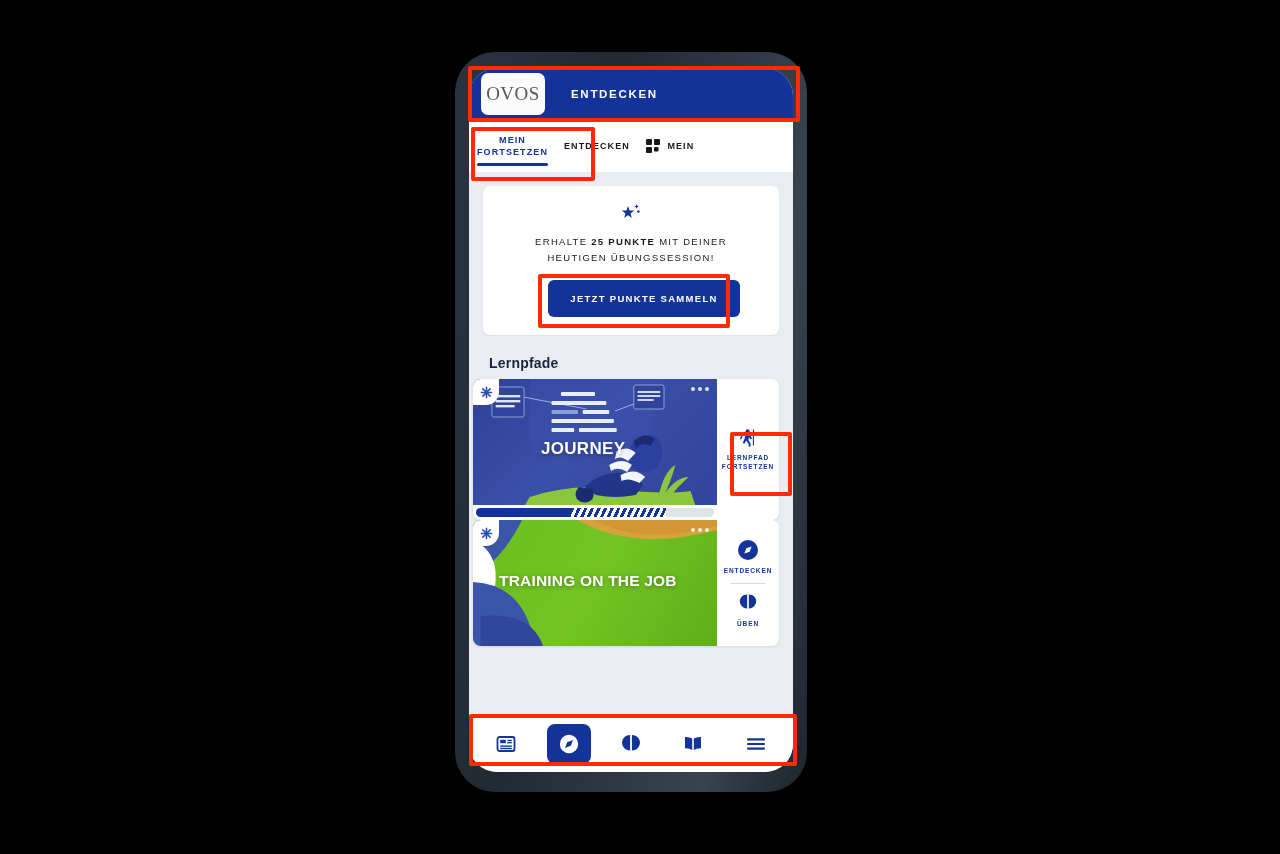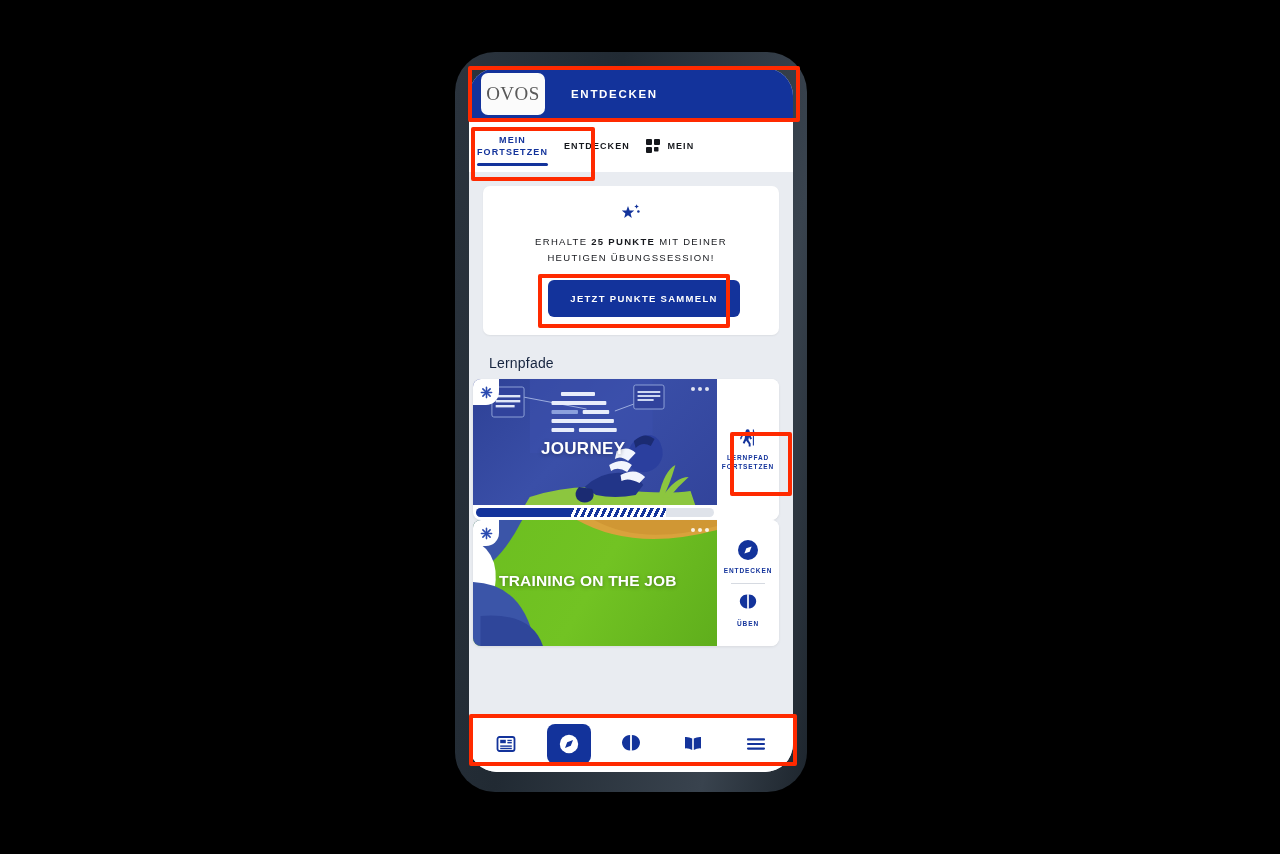--- a/index.html
+++ b/index.html
@@ -145,21 +145,21 @@
     letter-spacing: 1.3px;
     font-family: "Liberation Sans", sans-serif;
     cursor: pointer;
     margin-left: 26px;
   }
 
   
   .section-title {
     margin: 20px 0 8px 20px;
     font-size: 14px;
-    font-weight: normal;
+    font-weight: bold;
     color: #16243f;
     letter-spacing: .2px;
   }
 
   
   .content-card {
     margin: 0 14px 0 0;
     margin-left: 4px;
     background: #fff;
     border-radius: 8px;

